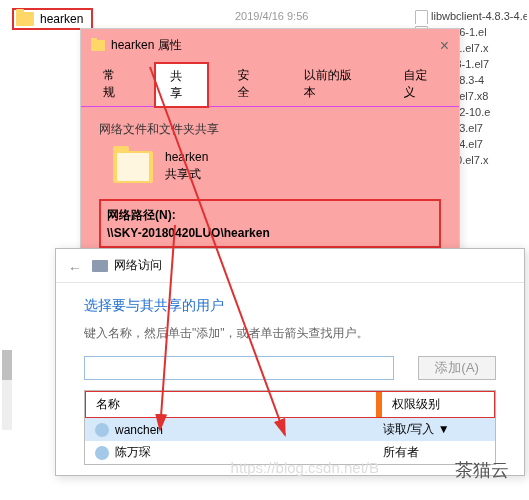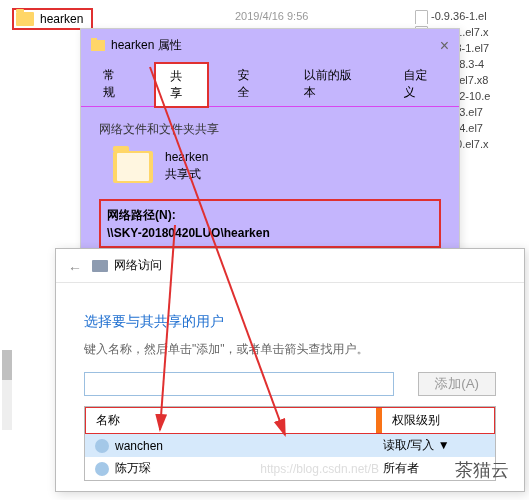--- a/index.html
+++ b/index.html
@@ -10,21 +10,21 @@
     .folder-icon-y { width: 18px; height: 14px; background: #ffd668; border-radius: 1px; margin-right: 6px; position: relative; }
     .folder-icon-y::before { content: ''; position: absolute; top: -3px; left: 0; width: 8px; height: 3px; background: #ffd668; border-radius: 1px 1px 0 0; }
     .folder-date { position: absolute; left: 235px; top: 10px; color: #999; font-size: 11px; }
     
     
     .right-files { position: absolute; right: 2px; top: 8px; width: 112px; font-size: 11px; color: #444; }
     .right-files .fileitem { padding: 2px 0 2px 16px; position: relative; white-space: nowrap; overflow: hidden; }
     .right-files .fileitem::before { content: ''; position: absolute; left: 0; top: 2px; width: 11px; height: 13px; background: #fff; border: 1px solid #bbb; border-radius: 1px; }
     
     
-    .props-dialog { position: absolute; left: 80px; top: 28px; width: 380px; background: #c4b5fd; border: 1px solid #ccc; box-shadow: 2px 2px 8px rgba(0,0,0,.1); }
+    .props-dialog { position: absolute; left: 80px; top: 28px; width: 380px; background: #fca5a5; border: 1px solid #ccc; box-shadow: 2px 2px 8px rgba(0,0,0,.1); }
     .props-title { padding: 8px 10px; display: flex; align-items: center; }
     .props-title .t-icon { width: 14px; height: 11px; background: #ffd668; margin-right: 6px; position: relative; }
     .props-title .t-icon::before { content: ''; position: absolute; top: -2px; left: 0; width: 6px; height: 2px; background: #ffd668; }
     .props-close { position: absolute; right: 10px; top: 8px; font-size: 16px; color: #666; cursor: pointer; }
     
     .tabs { display: flex; border-bottom: 1px solid #d946ef; padding: 0 8px; gap: 16px; }
     .tab { padding: 4px 14px; cursor: pointer; position: relative; top: 1px; }
     .tab.active { border: 1px solid #ddd; border-bottom: 1px solid #fff; background: #fff; }
     .tab.redbox { outline: 2px solid #e03030; outline-offset: -1px; }
     
@@ -38,21 +38,21 @@
     
     .netpath-box { border: 2px solid #e03030; padding: 4px 6px; margin-top: 4px; font-weight: bold; }
     .netpath-box div { margin: 2px 0; }
     
     
     .net-dialog { position: absolute; left: 55px; top: 248px; width: 470px; background: #fff; border: 1px solid #bbb; box-shadow: 2px 2px 10px rgba(0,0,0,.15); }
     .net-header { padding: 8px 12px; border-bottom: 1px solid #e5e5e5; display: flex; align-items: center; }
     .net-header .back { color: #888; margin-right: 10px; font-size: 14px; cursor: pointer; }
     .net-header .nicon { width: 16px; height: 12px; background: #8d9bb0; margin-right: 6px; border-radius: 1px; }
     .net-body { padding: 14px 28px 10px; }
-    .net-heading { color: #1f6fd0; font-size: 14px; margin-bottom: 10px; margin-top: 16px; }
+    .net-heading { color: #1f6fd0; font-size: 14px; margin-bottom: 10px; }
     .net-hint { color: #666; margin-bottom: 14px; }
     
     .user-input-row { display: flex; gap: 24px; margin-bottom: 10px; }
     .user-input-row input { flex: 1; border: 1px solid #9bbfe0; padding: 4px; height: 24px; }
     .user-input-row button { border: 1px solid #bbb; background: #f3f3f3; padding: 0 16px; color: #999; }
     
     .user-table { border: 1px solid #bbb; }
     .ut-head { display: flex; border: 1px solid #e03030; }
     .ut-head .col { padding: 4px 10px; background: #fff; }
     .ut-head .c1 { flex: 1; border-right: 6px solid #f97316; }
@@ -60,35 +60,36 @@
     .ut-row { display: flex; padding: 3px 10px; align-items: center; }
     .ut-row.sel { background: #d6e9fb; }
     .ut-row .uicon { width: 14px; height: 14px; border-radius: 50%; background: #a4c8e8; margin-right: 6px; }
     .ut-row .c1txt { flex: 1; }
     .ut-row .c2txt { width: 102px; }
     
     
     .arrow-svg { position: absolute; left: 0; top: 0; width: 529px; height: 500px; pointer-events: none; }
     
     .watermark { position: absolute; right: 20px; bottom: 18px; font-size: 18px; color: #555; font-weight: 500; text-align: right; }
-    .watermark-url { position: absolute; right: 150px; bottom: 24px; font-size: 12px; color: #ddd; }
+    .watermark-url { position: absolute; right: 150px; bottom: 24px; font-size: 15px; color: #ddd; }
     
     .scroll-track { position: absolute; left: 2px; top: 350px; width: 10px; height: 80px; background: #eee; }
     .scroll-thumb { width: 10px; height: 30px; background: #c0c0c0; }
   </style>
 </head>
 <body>
 
 <div class="folder-top">
   <div class="folder-icon-y"></div>
   <span>hearken</span>
 </div>
 <div class="folder-date">2019/4/16 9:56</div>
 
 <div class="right-files">
+  <div class="fileitem">libwbclient-4.8.3-4.e</div>
   <div class="fileitem">-0.9.36-1.el</div>
   <div class="fileitem">3.15-1.el7.x</div>
   <div class="fileitem">2.1.13-1.el7</div>
   <div class="fileitem">ent-4.8.3-4</div>
   <div class="fileitem">3.4-1.el7.x8</div>
   <div class="fileitem">e-3.1.2-10.e</div>
   <div class="fileitem">1.5.8-3.el7</div>
   <div class="fileitem">4.8.3-4.el7</div>
   <div class="fileitem">6.2-10.el7.x</div>
 </div>

